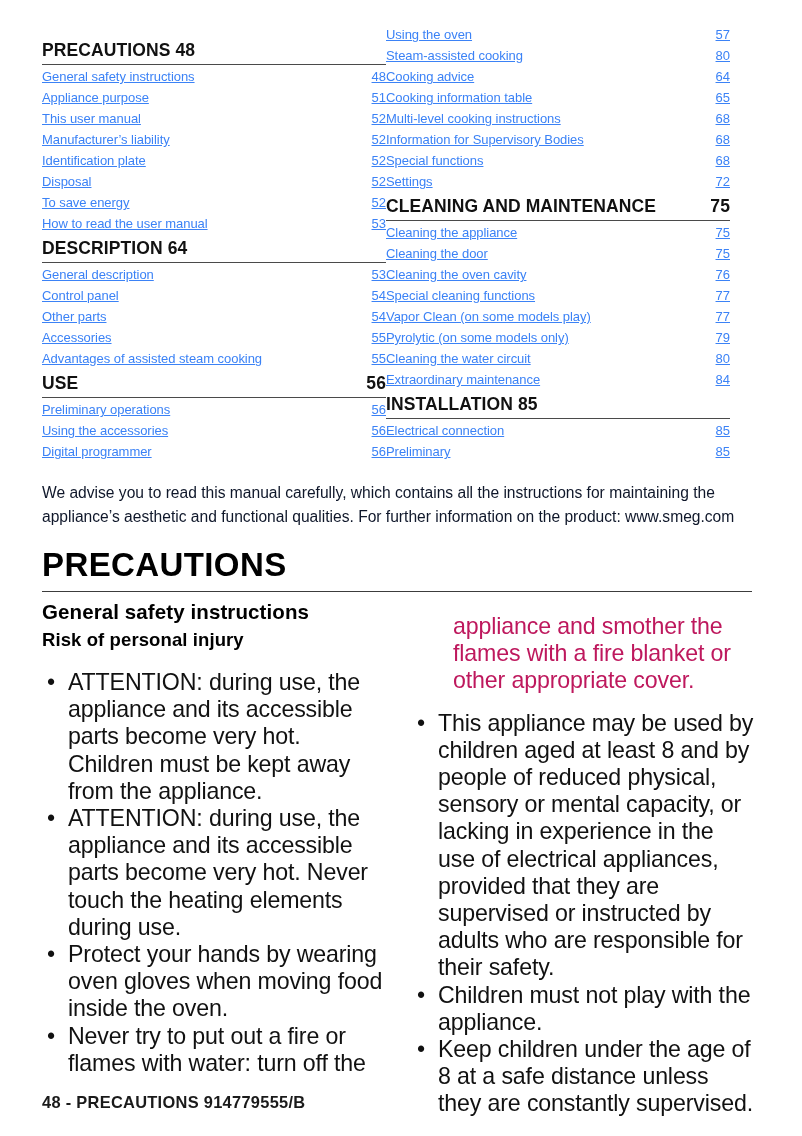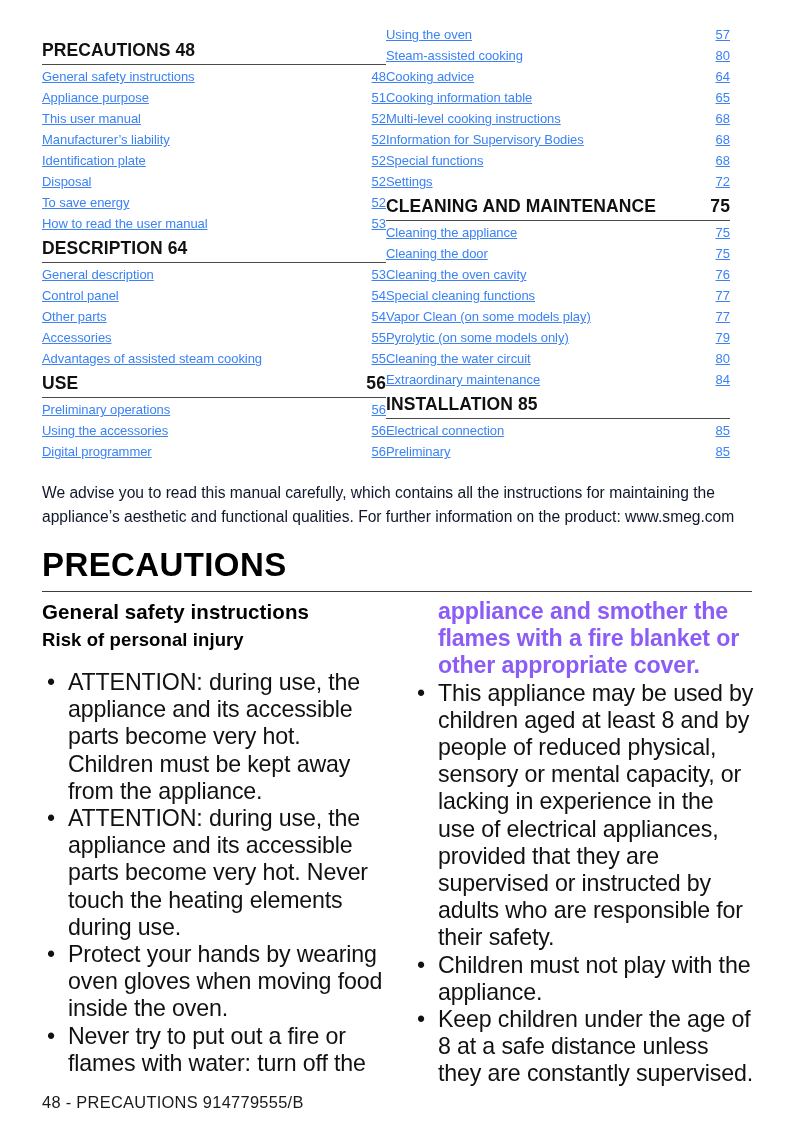--- a/index.html
+++ b/index.html
@@ -146,37 +146,37 @@
     letter-spacing: -0.15px;
   }
   ul.bullets li .dot {
     position: absolute;
     left: 5px;
     top: 0;
     font-size: 23.2px;
     line-height: 27.2px;
   }
   p.cont {
-    margin: 0;
+    margin: 15px;
     padding-left: 26px;
     font-size: 23.2px;
     line-height: 27.2px;
-    color: #8b5cf6;
+    color: #be185d;
     letter-spacing: -0.15px;
-    font-weight: bold;
   }
 
   
   .footer {
     position: absolute;
     left: 42px;
     top: 1093px;
     font-size: 16.4px;
     letter-spacing: 0.3px;
     color: #1a1a1a;
+    font-weight: bold;
   }
 </style>
 </head>
 <body>
 
 <div class="page">
 
   <div class="toc">
     <div class="toc-col" id="toc-left">
         <div class="toc-section inline">

